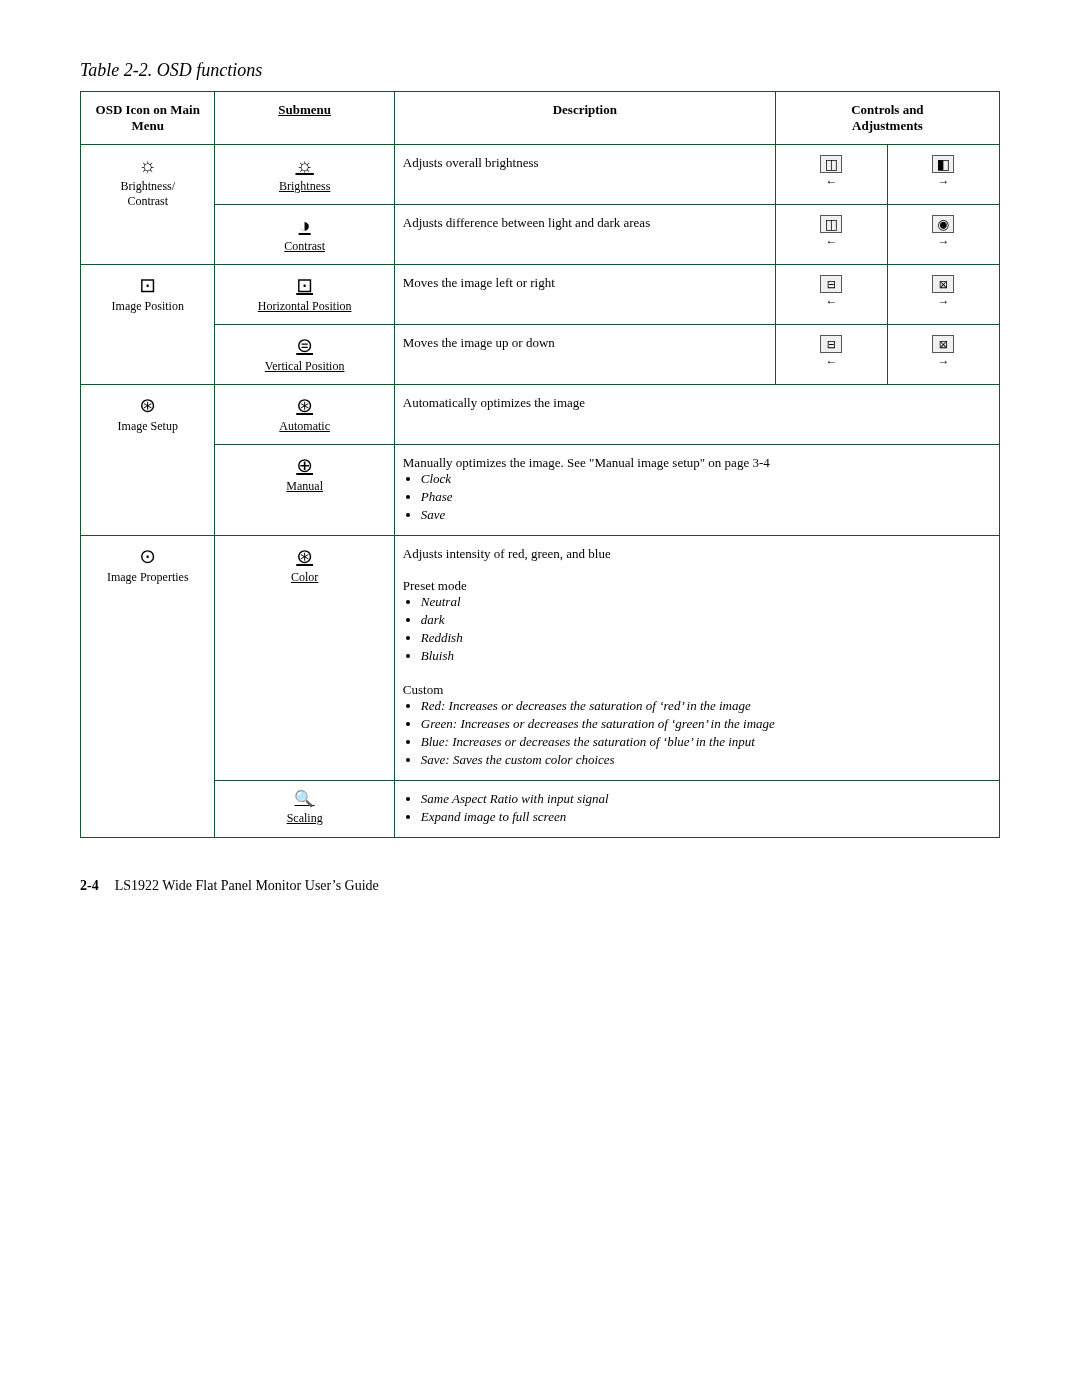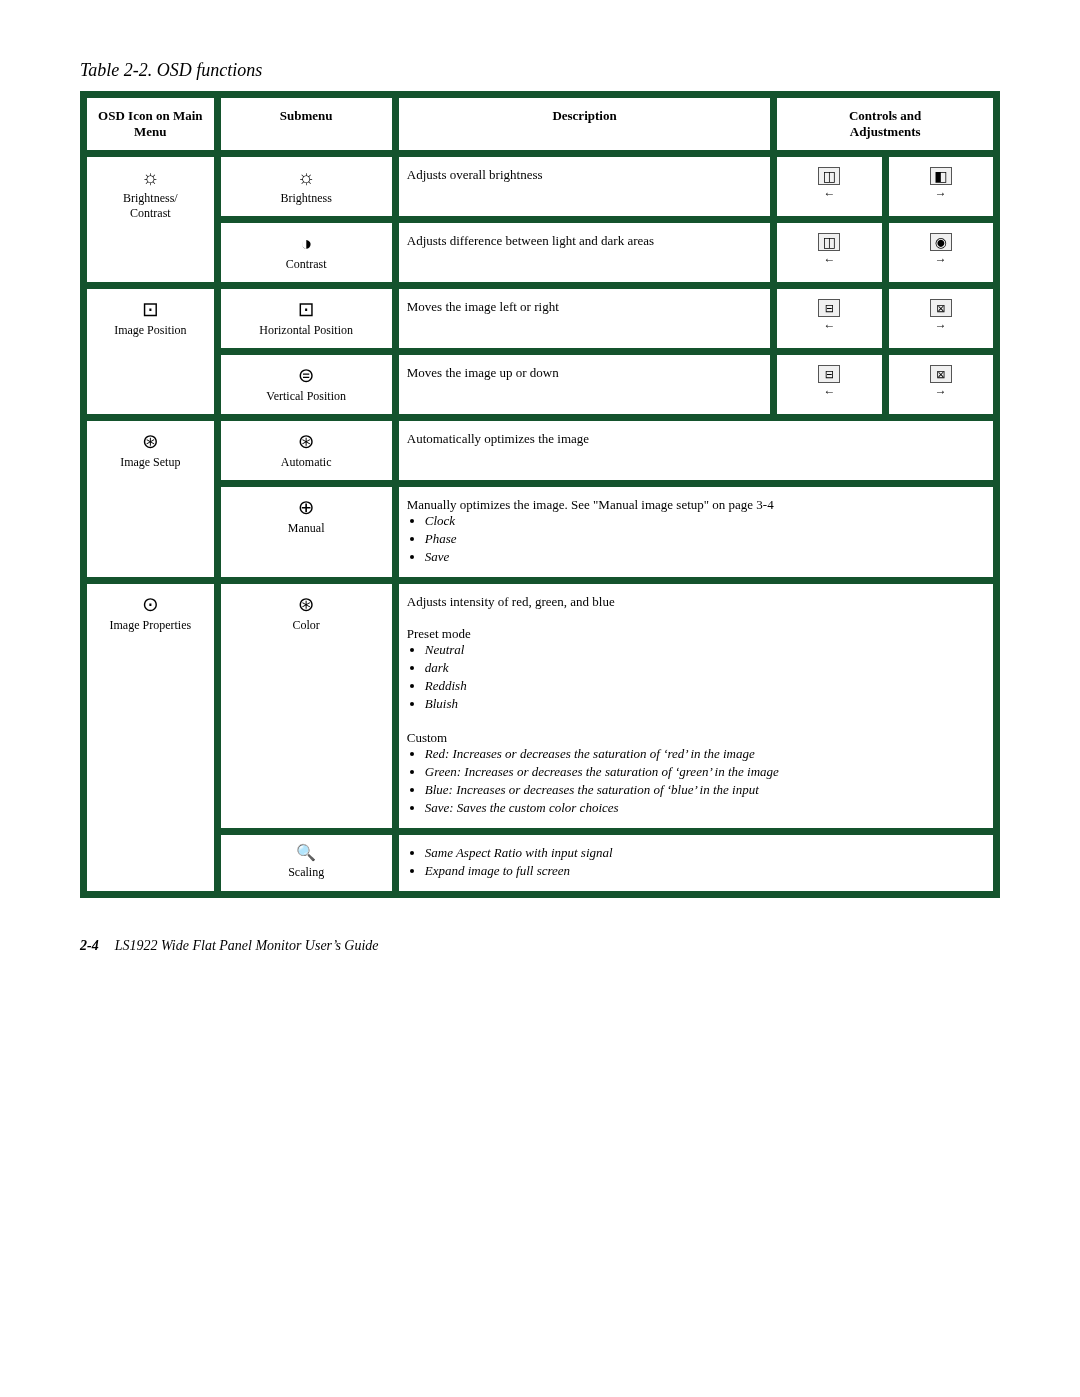--- a/index.html
+++ b/index.html
@@ -16,31 +16,31 @@
       font-style: italic;
       font-size: 18px;
       margin-bottom: 10px;
     }
     .osd-table {
       width: 100%;
       border-collapse: collapse;
       border: 1px solid #000;
     }
     .osd-table th, .osd-table td {
-      border: 7px solid #14532d;
+      border: 1px solid #14532d;
       padding: 10px 8px;
       vertical-align: top;
     }
     .osd-table th {
       text-align: center;
       font-weight: bold;
       font-size: 13px;
     }
     .col-icon { width: 120px; text-align: center; }
-    .col-submenu { width: 160px; text-align: center; }
+    .col-submenu { width: 160px; text-align: center; text-decoration: underline; }
     .col-desc { width: 340px; }
     .col-controls { width: 200px; text-align: center; }
 
     .icon-cell {
       display: flex;
       flex-direction: column;
       align-items: center;
       justify-content: center;
       gap: 4px;
     }
@@ -73,21 +73,20 @@
     }
 
     ul { padding-left: 18px; font-style: italic; }
     ul li { margin-bottom: 2px; }
 
     .footer {
       margin-top: 40px;
       display: flex;
       align-items: center;
       gap: 16px;
-      font-style: italic;
     }
     .footer-num {
       font-size: 14px;
       font-weight: bold;
     }
     .footer-text {
       font-size: 14px;
     }
     .desc-text { font-size: 13px; }
     .header-row th { background: #fff; }

